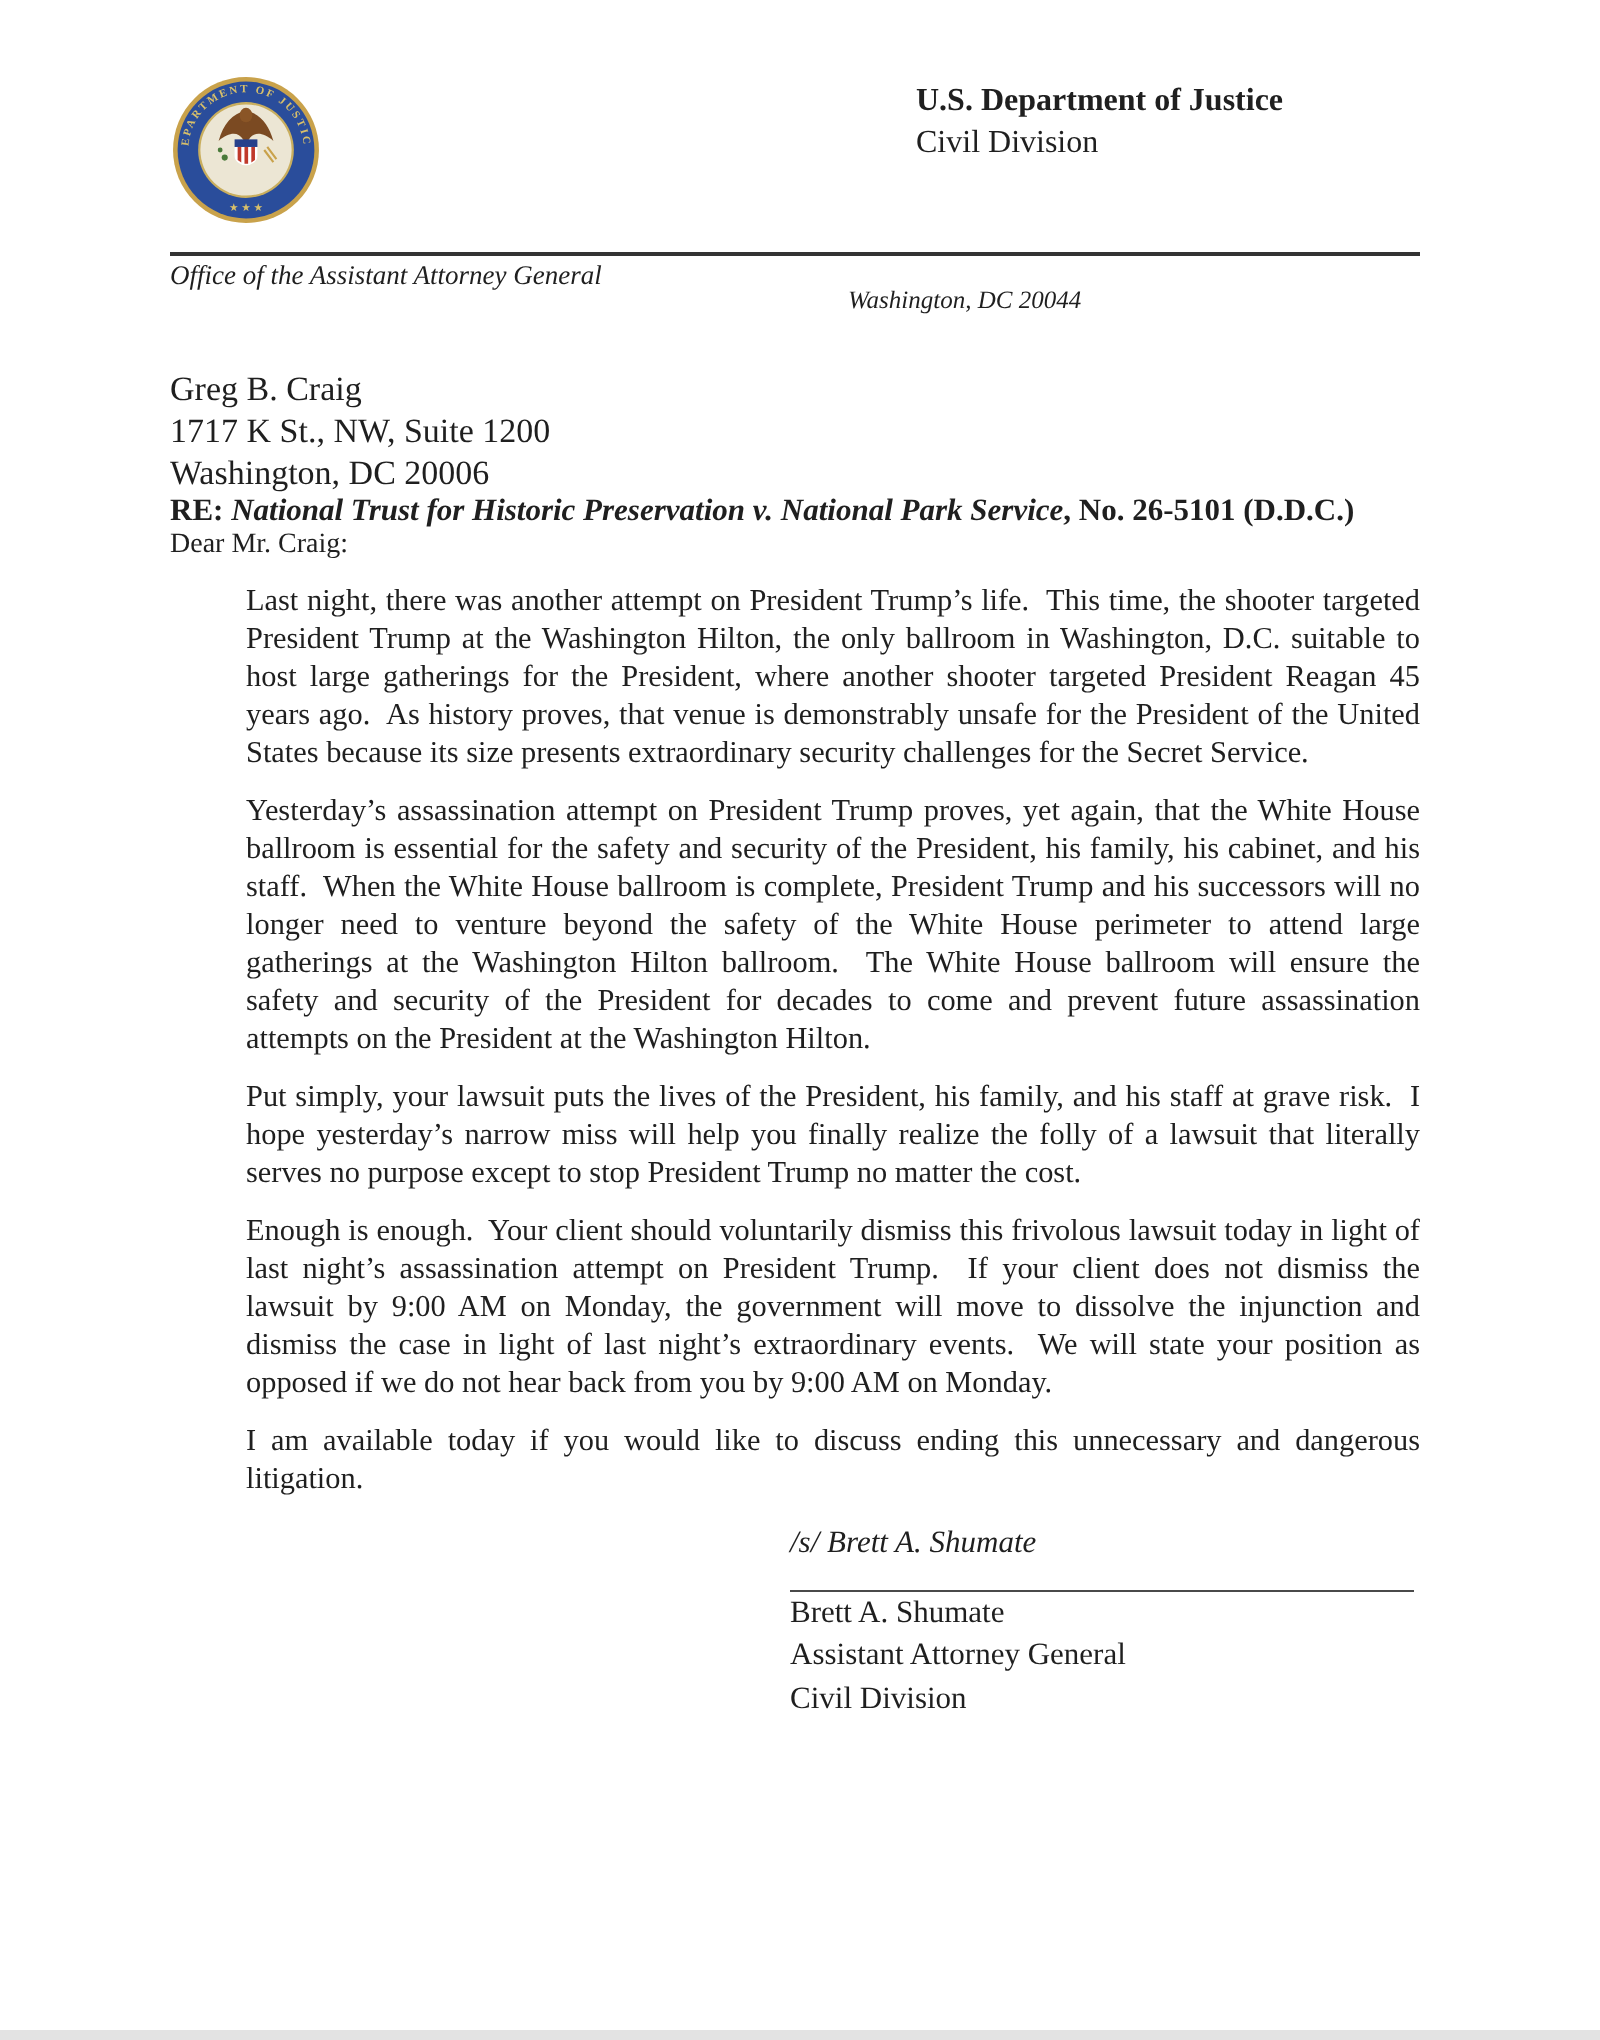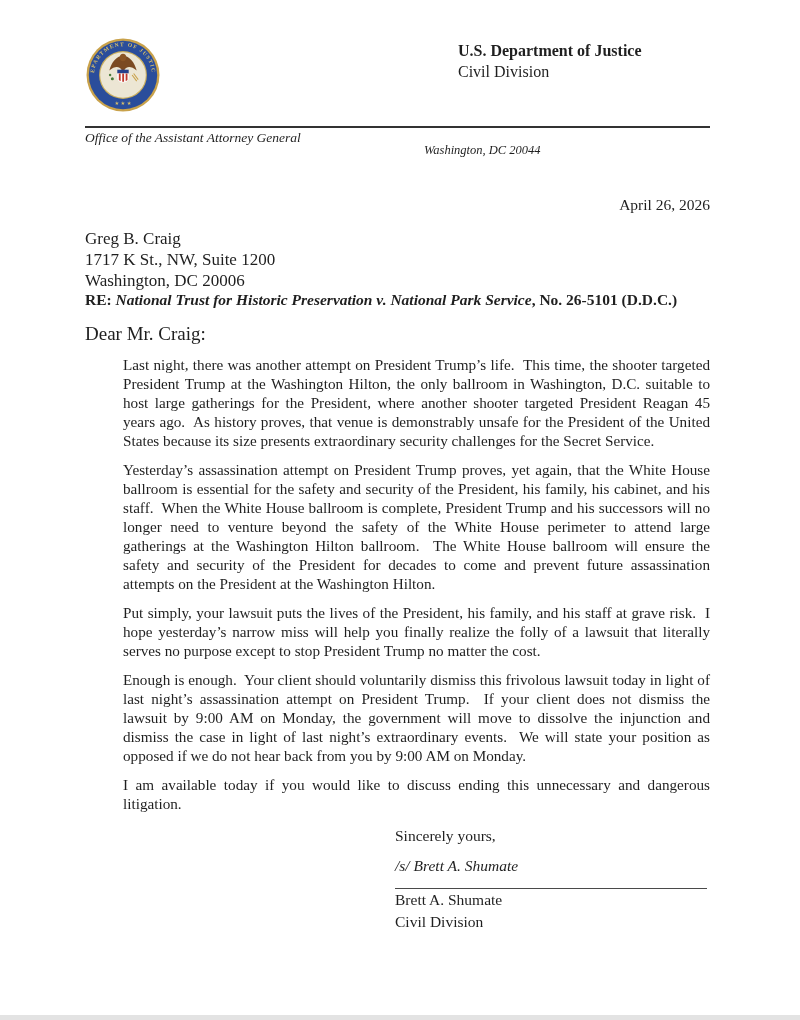--- a/index.html
+++ b/index.html
@@ -64,22 +64,21 @@
     font-size: 17px;
     line-height: 21px;
   }
   .subject-line {
     margin-top: 0;
     font-size: 15.5px;
     font-weight: bold;
   }
   .subject-case { font-style: italic; }
   .salutation {
-    margin-top: 14px;
-    font-size: 19px;
+    font-size: 14px;
   }
   .para {
     margin-top: 10px;
     font-size: 15.2px;
     line-height: 19px;
     text-align: justify;
     white-space: pre-wrap;
     margin-left: 38px;
   }
   
@@ -136,40 +135,39 @@
       </svg>
       <div class="agency-block">
         <div class="agency-name">U.S. Department of Justice</div>
         <div class="agency-division">Civil Division</div>
       </div>
       <div class="head-rule"></div>
       <div class="office-line">Office of the Assistant Attorney General</div>
       <div class="district-line">Washington, DC 20044</div>
     </div>
 
-    <div class="date-line">April 26, 2026</div>
 
     <div class="recipient-block">
       <div>Greg B. Craig</div>
       <div>1717 K St., NW, Suite 1200</div>
       <div>Washington, DC 20006</div>
     </div>
 
     <div class="subject-line"><span>RE: </span><span class="subject-case">National Trust for Historic Preservation v. National Park Service</span><span>, No. 26-5101 (D.D.C.)</span></div>
 
     <div class="salutation">Dear Mr. Craig:</div>
 
     <p class="para">Last night, there was another attempt on President Trump’s life.  This time, the shooter targeted President Trump at the Washington Hilton, the only ballroom in Washington, D.C. suitable to host large gatherings for the President, where another shooter targeted President Reagan 45 years ago.  As history proves, that venue is demonstrably unsafe for the President of the United States because its size presents extraordinary security challenges for the Secret Service.</p>
     <p class="para">Yesterday’s assassination attempt on President Trump proves, yet again, that the White House ballroom is essential for the safety and security of the President, his family, his cabinet, and his staff.  When the White House ballroom is complete, President Trump and his successors will no longer need to venture beyond the safety of the White House perimeter to attend large gatherings at the Washington Hilton ballroom.  The White House ballroom will ensure the safety and security of the President for decades to come and prevent future assassination attempts on the President at the Washington Hilton.</p>
     <p class="para">Put simply, your lawsuit puts the lives of the President, his family, and his staff at grave risk.  I hope yesterday’s narrow miss will help you finally realize the folly of a lawsuit that literally serves no purpose except to stop President Trump no matter the cost.</p>
     <p class="para">Enough is enough.  Your client should voluntarily dismiss this frivolous lawsuit today in light of last night’s assassination attempt on President Trump.  If your client does not dismiss the lawsuit by 9:00 AM on Monday, the government will move to dissolve the injunction and dismiss the case in light of last night’s extraordinary events.  We will state your position as opposed if we do not hear back from you by 9:00 AM on Monday.</p>
     <p class="para">I am available today if you would like to discuss ending this unnecessary and dangerous litigation.</p>
 
     <div class="closing-block">
-      <div>Sincerely yours,</div>
       <div class="signature-line">/s/ Brett A. Shumate</div>
       <div>Brett A. Shumate</div>
+      <div>Assistant Attorney General</div>
       <div>Civil Division</div>
     </div>
 
   </div>
   <div class="scan-edge"></div>
 </div>
 
 </body></html>

